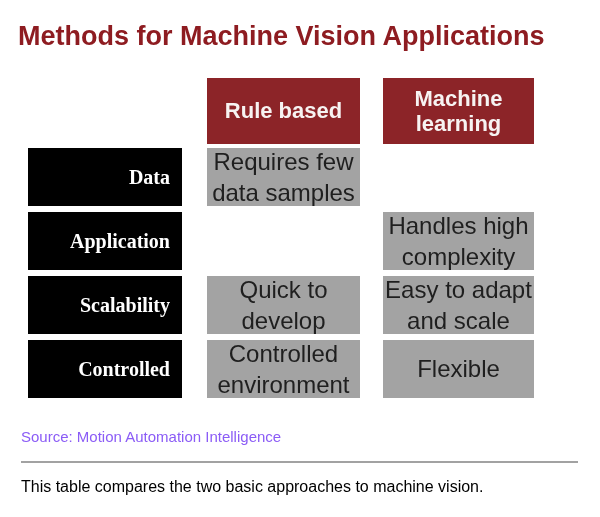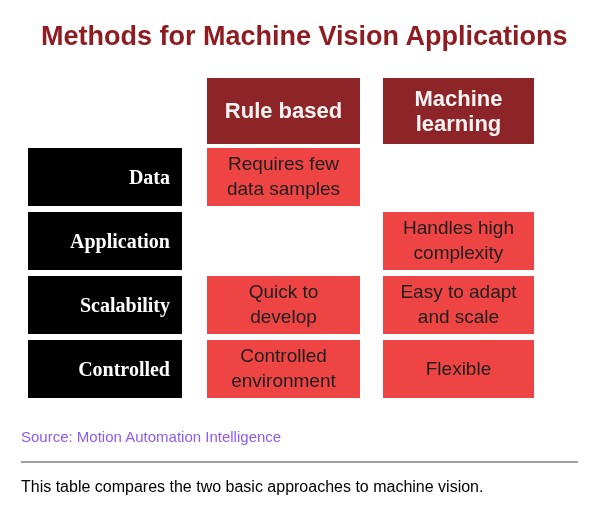--- a/index.html
+++ b/index.html
@@ -18,21 +18,20 @@
   .title {
     position: absolute;
     left: 18px;
     top: 20px;
     width: 560px;
     font-size: 27px;
     line-height: 1.2;
     font-weight: 600;
     color: #8e1c21;
     letter-spacing: 0px;
-    margin-left: 23px;
   }
   .cell {
     position: absolute;
     display: flex;
     align-items: center;
     justify-content: center;
     text-align: center;
     white-space: pre-line;
     box-sizing: border-box;
   }
@@ -55,23 +54,23 @@
     color: #ffffff;
     font-size: 20px;
     font-weight: 600;
     justify-content: flex-end;
     text-align: right;
     padding-right: 12px;
     font-family: Liberation Serif, serif;
   }
   .body-cell {
     height: 58px;
-    background: #ef4444;
+    background: #a3a3a3;
     color: #1f1f1f;
-    font-size: 19px;
+    font-size: 24px;
     line-height: 1.3;
     font-weight: 400;
   }
   .row-0 { top: 148px; }
   .row-1 { top: 212px; }
   .row-2 { top: 276px; }
   .row-3 { top: 340px; }
   .source {
     position: absolute;
     left: 21px;

